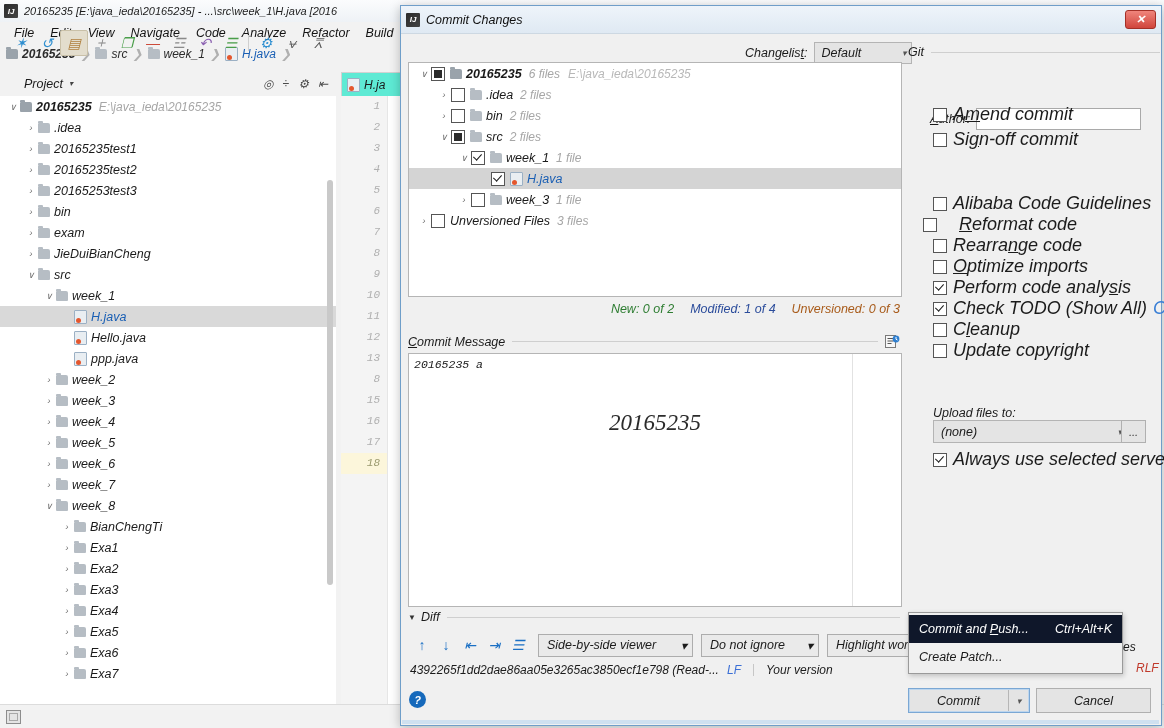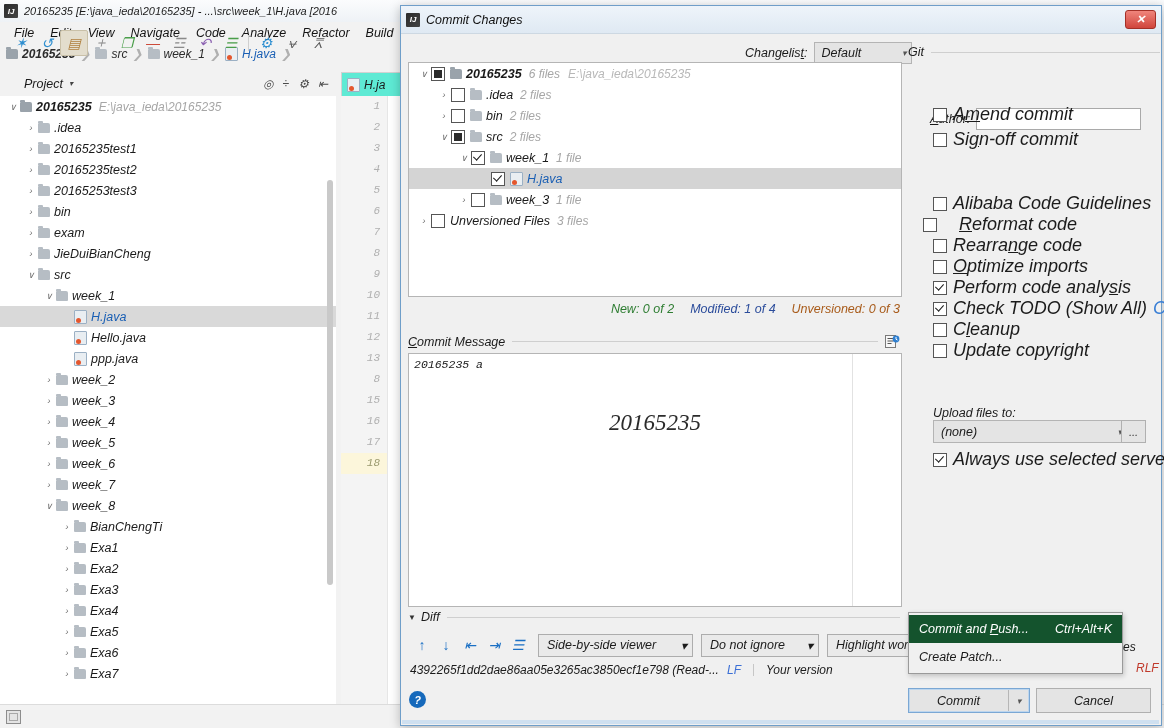--- a/index.html
+++ b/index.html
@@ -227,21 +227,21 @@
     display:flex;align-items:center;justify-content:center;font-size:11px;color:#333;
   }
 
   
   .popup{
     position:absolute;left:908px;top:612px;width:213px;
     background:#f0f0f0;border:1px solid #9a9a9a;box-shadow:1px 2px 5px rgba(0,0,0,.2);
     padding:2px 0;
   }
   .pop-item{height:28px;display:flex;align-items:center;padding:0 10px;font-size:12.5px;color:#1b1b1b;}
-  .pop-item.hl{background:#14532d;color:#fff;}
+  .pop-item.hl{background:#0f172a;color:#fff;}
   .pop-item u{text-decoration:underline;}
   .pop-item .ks{margin-left:auto;padding-left:16px;}
 
   
   .help-btn{
     position:absolute;left:409px;top:691px;width:17px;height:17px;border-radius:50%;
     background:#1669bb;color:#fff;font-size:11px;font-weight:bold;
     display:flex;align-items:center;justify-content:center;
   }
   .commit-btn{

